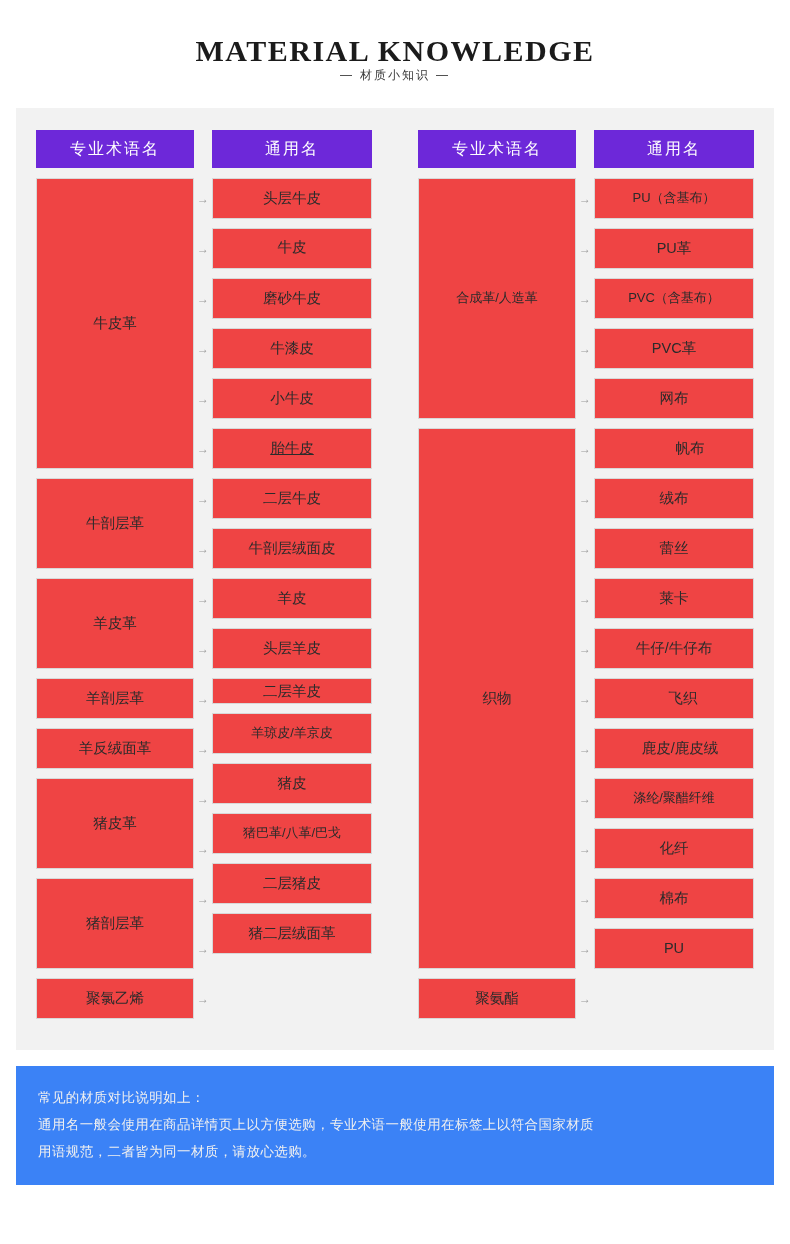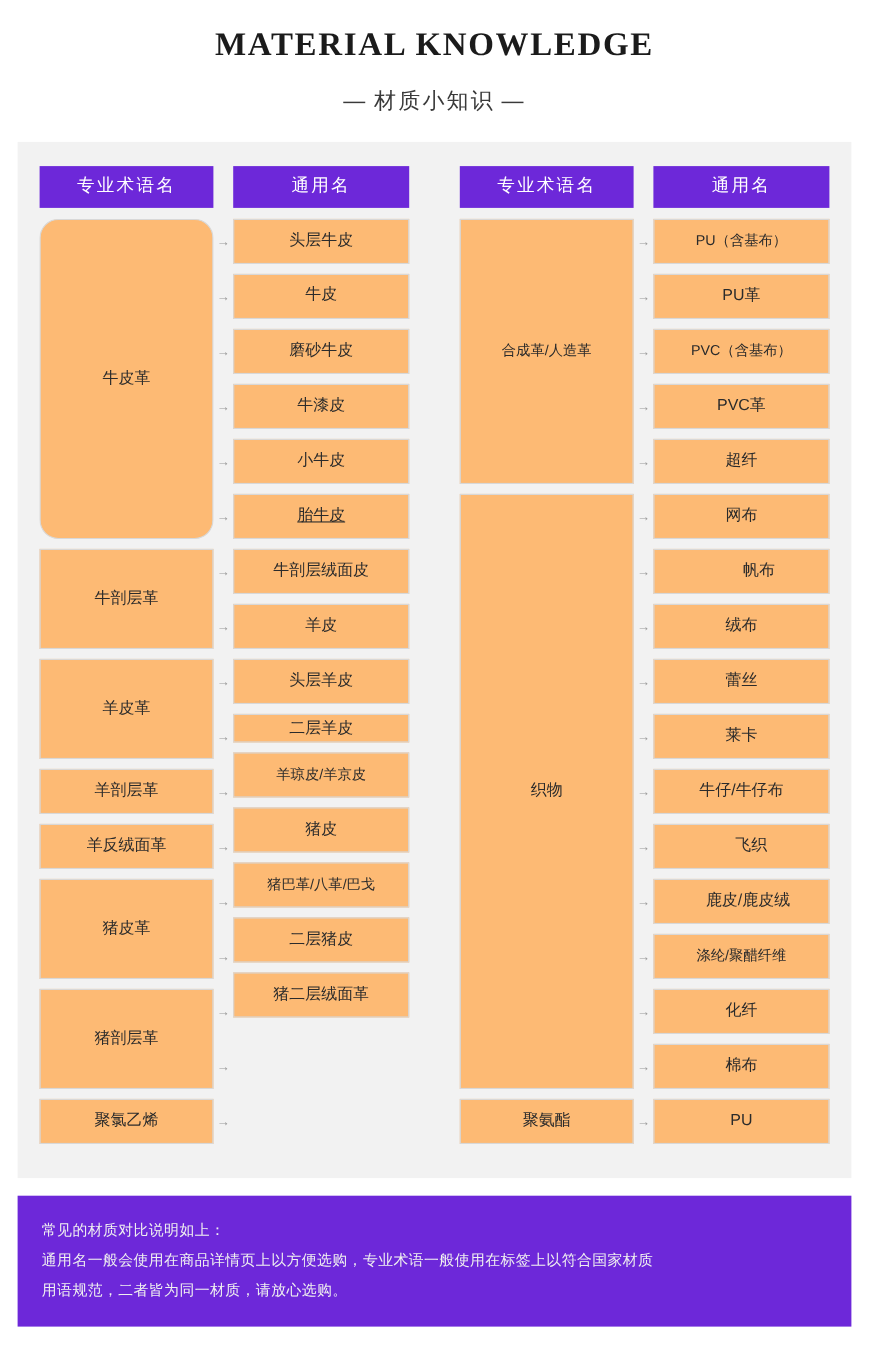--- a/index.html
+++ b/index.html
@@ -15,34 +15,34 @@
     overflow: hidden;
   }
   .page {
     position: relative;
     width: 790px;
     height: 1244px;
     box-sizing: border-box;
   }
   
   .header {
-    padding-top: 24px;
+    padding-top: 34px;
     text-align: center;
   }
   .title-en {
     font-family: "Liberation Serif", "DejaVu Serif", serif;
     font-size: 30px;
     font-weight: bold;
     letter-spacing: 1.5px;
     color: #1b1b1b;
     line-height: 1.1;
   }
   .title-cn {
-    margin-top: 21px;
-    font-size: 20px;
+    margin-top: 0;
+    font-size: 12px;
     color: #3a3a3a;
     letter-spacing: 2px;
   }
   .title-cn .dash {
     display: inline-block;
     padding: 0 6px;
     color: #3a3a3a;
   }
   
   .panel {
@@ -81,21 +81,21 @@
     line-height: 38px;
     text-align: center;
     font-size: 16px;
     letter-spacing: 2px;
     margin-bottom: 10px;
   }
   .head-spacer {
     height: 48px;
   }
   .cell {
-    background: #fdba74;
+    background: #ef4444;
     border: 1px solid #d8d8d8;
     box-sizing: border-box;
     display: flex;
     align-items: center;
     justify-content: center;
     text-align: center;
     font-size: 14.5px;
     color: #2b2b2b;
     margin-bottom: 9px;
     line-height: 1.3;
@@ -110,21 +110,21 @@
     font-size: 12px;
     margin-bottom: 9px;
     height: 41px;
     width: 18px;
   }
   
   .note {
     margin: 16px 16px 0 16px;
     width: 758px;
     box-sizing: border-box;
-    background: #6d28d9;
+    background: #3b82f6;
     color: #f0f0f0;
     padding: 18px 22px 20px 22px;
     font-size: 13.5px;
     line-height: 2;
     letter-spacing: 0.4px;
   }
   .note div { white-space: pre-wrap; }
 </style>
 </head>
 <body>
@@ -138,21 +138,21 @@
     </div>
   </div>
 
   <div class="panel">
     <div class="columns">
 
       <div class="colpair">
         <div class="col col-pro">
           <div class="head">专业术语名</div>
           <div id="left-pro-cells">
-              <div class="cell" style="height: 291px; border-radius: 17px;">牛皮革</div>
+              <div class="cell" style="height: 291px;">牛皮革</div>
               <div class="cell" style="height: 91px;">牛剖层革</div>
               <div class="cell" style="height: 91px;">羊皮革</div>
               <div class="cell" style="height: 41px;">羊剖层革</div>
               <div class="cell" style="height: 41px;">羊反绒面革</div>
               <div class="cell" style="height: 91px;">猪皮革</div>
               <div class="cell" style="height: 91px;">猪剖层革</div>
               <div class="cell" style="height: 41px;">聚氯乙烯</div>
             </div>
         </div>
         <div class="arrowcol">
@@ -179,20 +179,21 @@
         </div>
         <div class="col col-gen">
           <div class="head">通用名</div>
           <div id="left-gen-cells">
               <div class="cell" style="height: 41px;">头层牛皮</div>
               <div class="cell" style="height: 41px; font-family: Liberation Mono, monospace;">牛皮</div>
               <div class="cell" style="height: 41px;">磨砂牛皮</div>
               <div class="cell" style="height: 41px;">牛漆皮</div>
               <div class="cell" style="height: 41px;">小牛皮</div>
               <div class="cell" style="height: 41px; text-decoration: underline;">胎牛皮</div>
+              <div class="cell" style="height: 41px;">二层牛皮</div>
               <div class="cell" style="height: 41px;">牛剖层绒面皮</div>
               <div class="cell" style="height: 41px;">羊皮</div>
               <div class="cell" style="height: 41px;">头层羊皮</div>
               <div class="cell" style="height: 26px;">二层羊皮</div>
               <div class="cell small" style="height: 41px;">羊琼皮/羊京皮</div>
               <div class="cell" style="height: 41px;">猪皮</div>
               <div class="cell small" style="height: 41px;">猪巴革/八革/巴戈</div>
               <div class="cell" style="height: 41px;">二层猪皮</div>
               <div class="cell" style="height: 41px;">猪二层绒面革</div>
             </div>
@@ -230,21 +231,20 @@
               <div class="arrow">→</div>
             </div>
         </div>
         <div class="col col-gen">
           <div class="head">通用名</div>
           <div id="right-gen-cells">
               <div class="cell small" style="height: 41px;">PU（含基布）</div>
               <div class="cell" style="height: 41px;">PU革</div>
               <div class="cell small" style="height: 41px;">PVC（含基布）</div>
               <div class="cell" style="height: 41px;">PVC革</div>
-              <div class="cell" style="height: 41px;">超纤</div>
               <div class="cell" style="height: 41px;">网布</div>
               <div class="cell" style="height: 41px; padding-left: 36px;">帆布</div>
               <div class="cell" style="height: 41px;">绒布</div>
               <div class="cell" style="height: 41px;">蕾丝</div>
               <div class="cell" style="height: 41px;">莱卡</div>
               <div class="cell" style="height: 41px;">牛仔/牛仔布</div>
               <div class="cell" style="height: 41px; padding-left: 22px;">飞织</div>
               <div class="cell" style="height: 41px; padding-left: 16px;">鹿皮/鹿皮绒</div>
               <div class="cell small" style="height: 41px;">涤纶/聚醋纤维</div>
               <div class="cell" style="height: 41px;">化纤</div>

